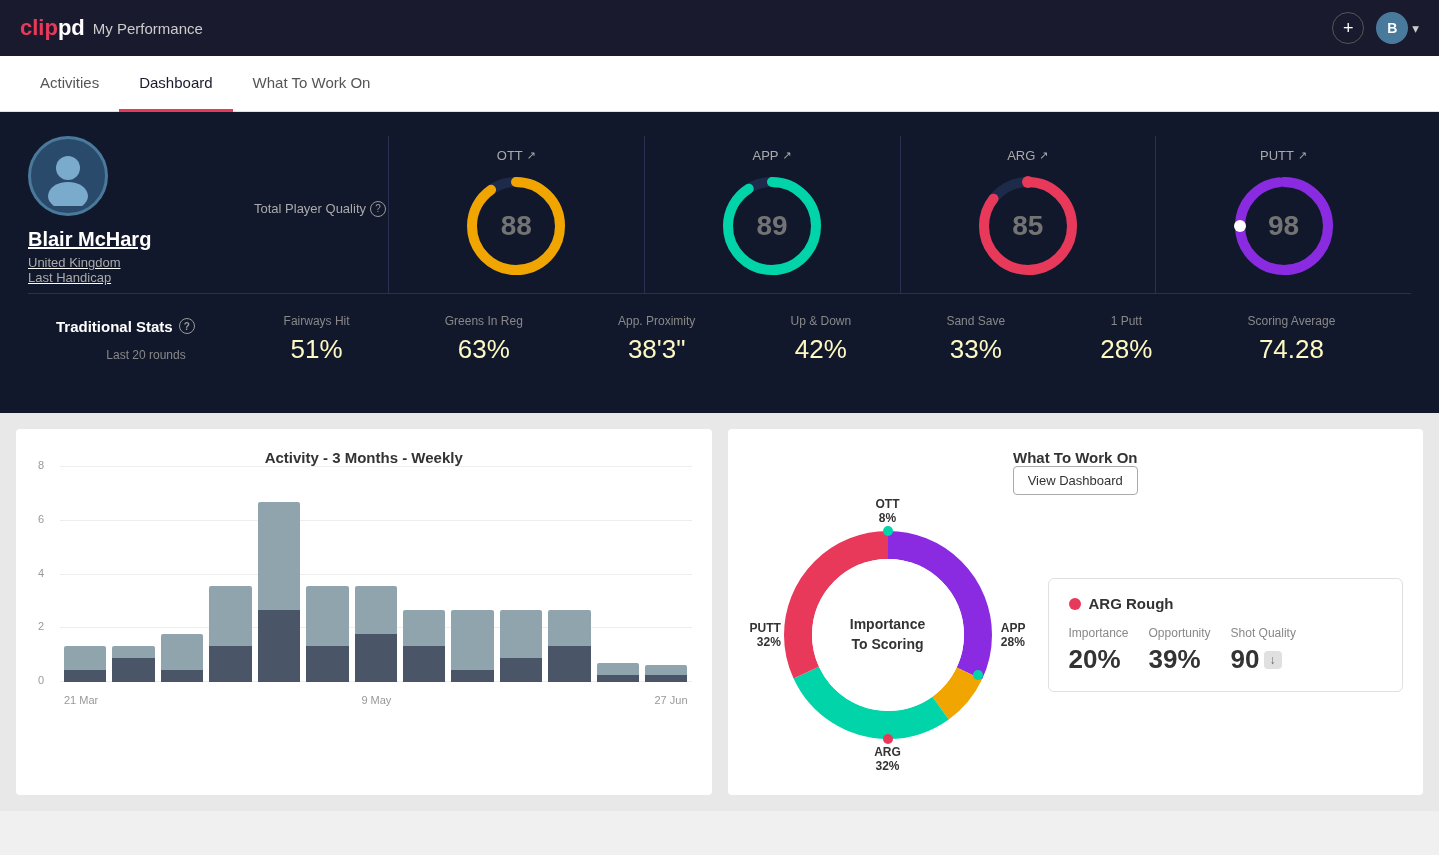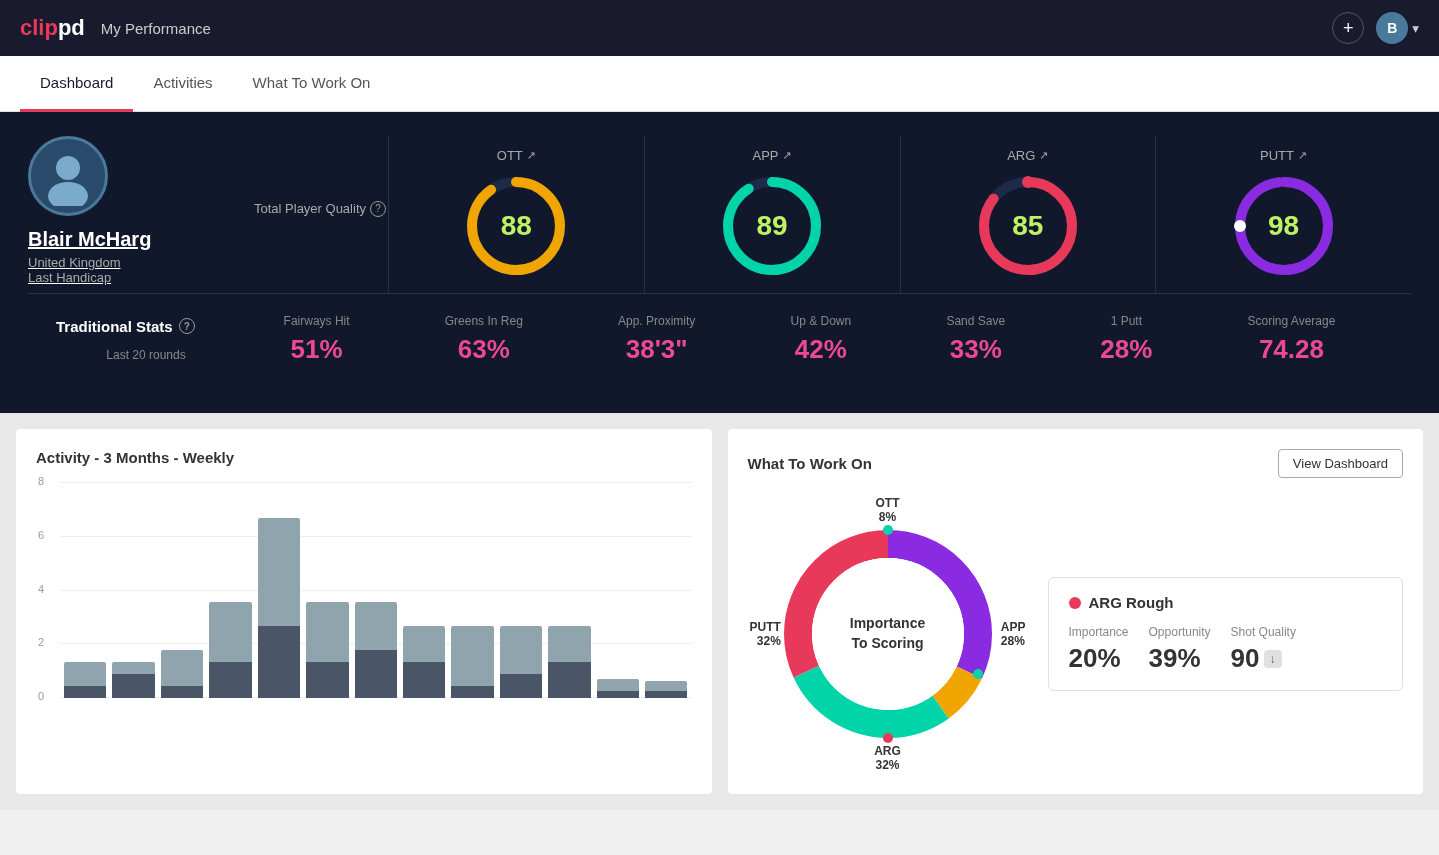--- a/index.html
+++ b/index.html
@@ -7,21 +7,21 @@
 
     
     .header {
       background: #1a1a2e;
       display: flex;
       align-items: center;
       padding: 0 20px;
       height: 56px;
       justify-content: space-between;
     }
-    .header-left { display: flex; align-items: center; gap: 16px; }
+    .header-left { display: flex; align-items: center; gap: 8px; }
     .logo { display: flex; align-items: center; }
     .logo-text { font-size: 22px; font-weight: bold; color: #e8395a; }
     .logo-text span { color: #ffffff; }
     .page-title { color: #ccc; font-size: 15px; }
     .header-right { display: flex; align-items: center; gap: 12px; }
     .header-icon-btn {
       background: none; border: 1.5px solid #555; border-radius: 50%;
       color: #fff; width: 32px; height: 32px; cursor: pointer;
       display: flex; align-items: center; justify-content: center; font-size: 18px;
     }
@@ -87,21 +87,21 @@
     .score-item:last-child { border-right: none; }
     .score-label {
       font-size: 13px; color: #aaa; margin-bottom: 8px;
       display: flex; align-items: center; gap: 4px;
     }
     .score-label .arrow { font-size: 11px; }
     .score-circle { position: relative; width: 110px; height: 110px; }
     .score-circle svg { width: 110px; height: 110px; transform: rotate(-90deg); }
     .score-number {
       position: absolute; top: 50%; left: 50%; transform: translate(-50%, -50%);
-      font-size: 28px; font-weight: bold; color: #bef264;
+      font-size: 28px; font-weight: bold; color: #737373;
     }
 
     .total-quality { padding-left: 24px; display: flex; flex-direction: column; align-items: center; justify-content: center; min-width: 160px; }
     .total-label { font-size: 13px; color: #aaa; margin-bottom: 12px; display: flex; align-items: center; gap: 4px; }
     .total-circle { position: relative; width: 120px; height: 120px; }
     .total-circle svg { width: 120px; height: 120px; transform: rotate(-90deg); }
     .total-number {
       position: absolute; top: 50%; left: 50%; transform: translate(-50%, -50%);
       font-size: 36px; font-weight: bold; color: #fff;
     }
@@ -114,42 +114,42 @@
       display: flex;
       align-items: center;
       gap: 0;
     }
     .trad-label { min-width: 180px; }
     .trad-label-title { font-size: 15px; font-weight: 600; color: #fff; display: flex; align-items: center; gap: 6px; }
     .trad-label-sub { font-size: 12px; color: #888; margin-top: 13px; text-align: center; }
     .trad-stats-row { display: flex; flex: 1; justify-content: space-around; }
     .trad-stat { text-align: center; }
     .trad-stat-label { font-size: 12px; color: #888; margin-bottom: 6px; }
-    .trad-stat-value { font-size: 26px; font-weight: 700; color: #ec4899; }
+    .trad-stat-value { font-size: 26px; font-weight: 400; color: #fef9c3; }
 
     
     .bottom-panels {
       display: flex;
       gap: 16px;
       padding: 16px;
       background: #e8e8e8;
       min-height: 340px;
     }
     .panel {
       background: #fff;
       border-radius: 4px;
       padding: 20px;
       flex: 1;
       color: #333;
     }
     .panel-header {
       display: flex;
       align-items: center;
       justify-content: space-between;
-      margin-bottom: 16px;
+      flex-direction: column;
     }
     .panel-title { font-size: 15px; font-weight: 600; color: #333; }
     .legend { display: flex; gap: 16px; align-items: center; font-size: 13px; color: #555; }
     .legend-item { display: flex; align-items: center; gap: 6px; }
     .legend-dot { width: 12px; height: 12px; border-radius: 2px; }
     .all-activities-btn {
       border: 1.5px solid #aaa; background: #fff; border-radius: 4px;
       padding: 6px 14px; font-size: 13px; cursor: pointer; color: #333;
     }
     .view-dashboard-btn {
@@ -230,22 +230,22 @@
   <div class="header-right">
     <button class="header-icon-btn">+</button>
     <button class="avatar-btn">
       <div class="avatar-circle">B</div>
       <span>▾</span>
     </button>
   </div>
 </header>
 
 <nav class="tabs">
+  <a class="tab">Activities</a>
   <a class="tab active">Dashboard</a>
-  <a class="tab">Activities</a>
   <a class="tab">What To Work On</a>
 </nav>
 
 <div class="banner">
   <div class="banner-top">
 
     <div class="player-info">
       <div class="player-avatar">
         <svg viewBox="0 0 60 60" xmlns="http://www.w3.org/2000/svg">
           <circle cx="30" cy="22" r="12" fill="#7aabcc"></circle>
@@ -464,20 +464,25 @@
               <div class="bar-seg" style="height: 12px; background: rgb(144, 164, 174); border-radius: 2px 2px 0px 0px;"></div>
               <div class="bar-seg" style="height: 7px; background: rgb(74, 85, 104);"></div>
             </div>
           </div>
           <div class="bar-group">
             <div class="bar-stack">
               <div class="bar-seg" style="height: 10px; background: rgb(144, 164, 174); border-radius: 2px 2px 0px 0px;"></div>
               <div class="bar-seg" style="height: 7px; background: rgb(74, 85, 104);"></div>
             </div>
           </div>
+        </div>
+      <div class="x-labels" id="x-labels">
+          <span>21 Mar</span>
+          <span>9 May</span>
+          <span>27 Jun</span>
         </div>
     </div>
   </div>
 
   <div class="panel">
     <div class="panel-header">
       <span class="panel-title">What To Work On</span>
       <button class="view-dashboard-btn">View Dashboard</button>
     </div>
     <div class="wtwo-content">

